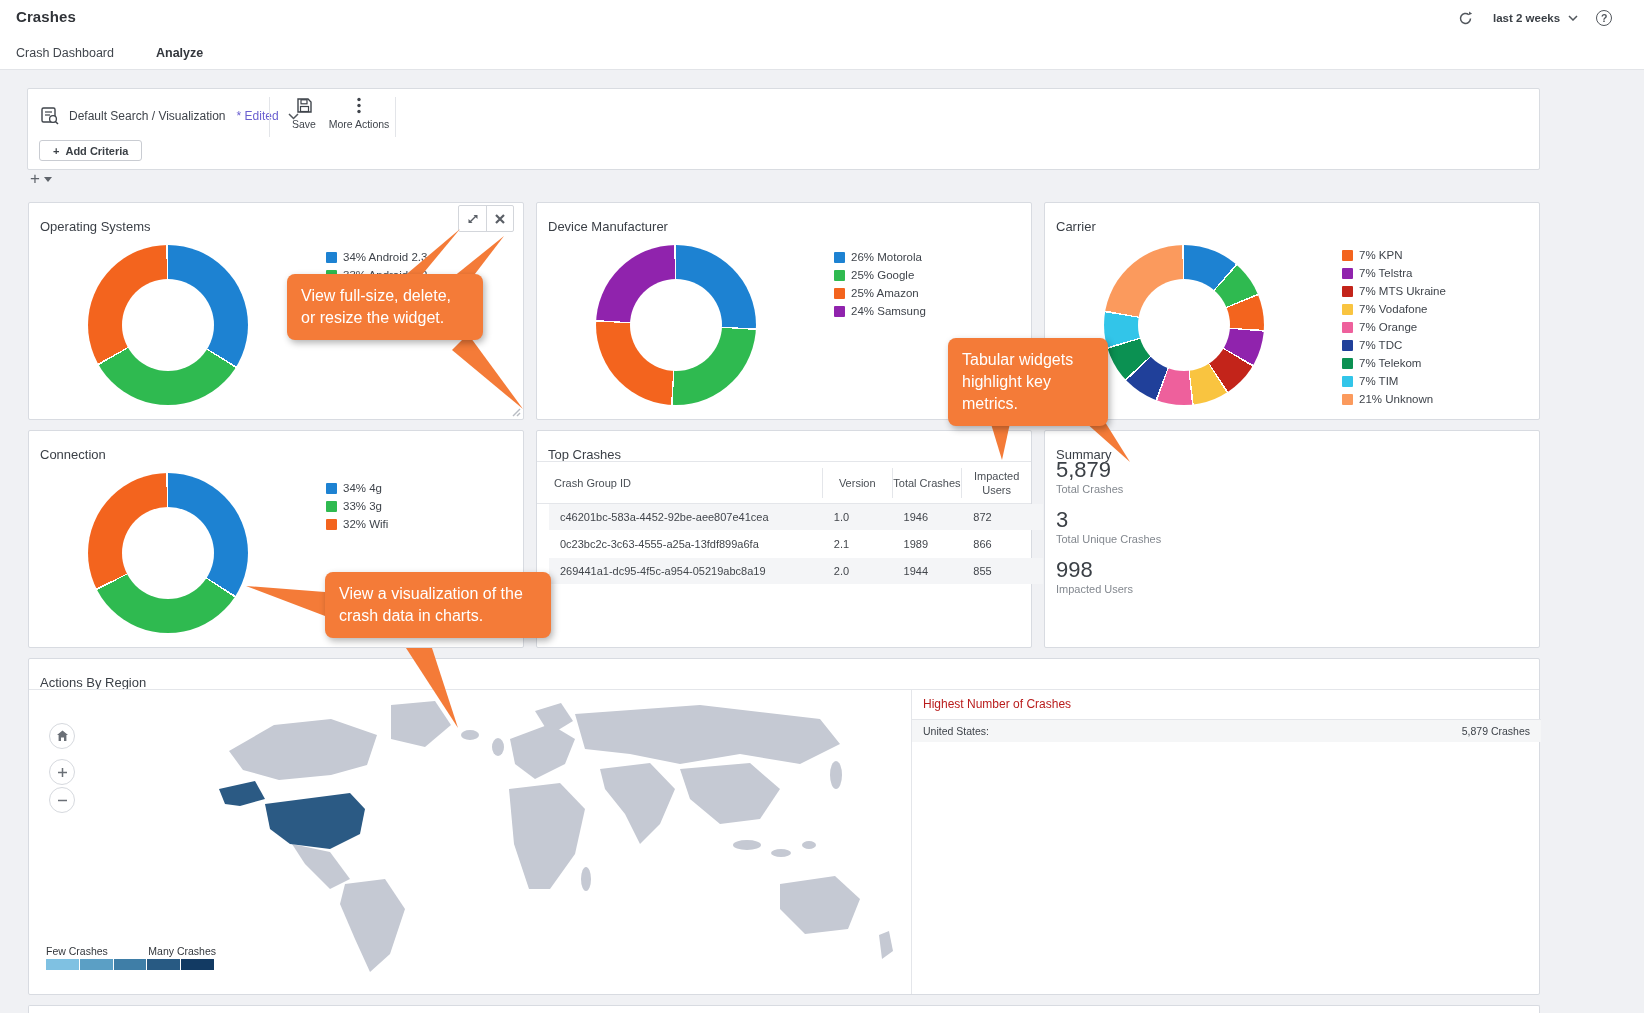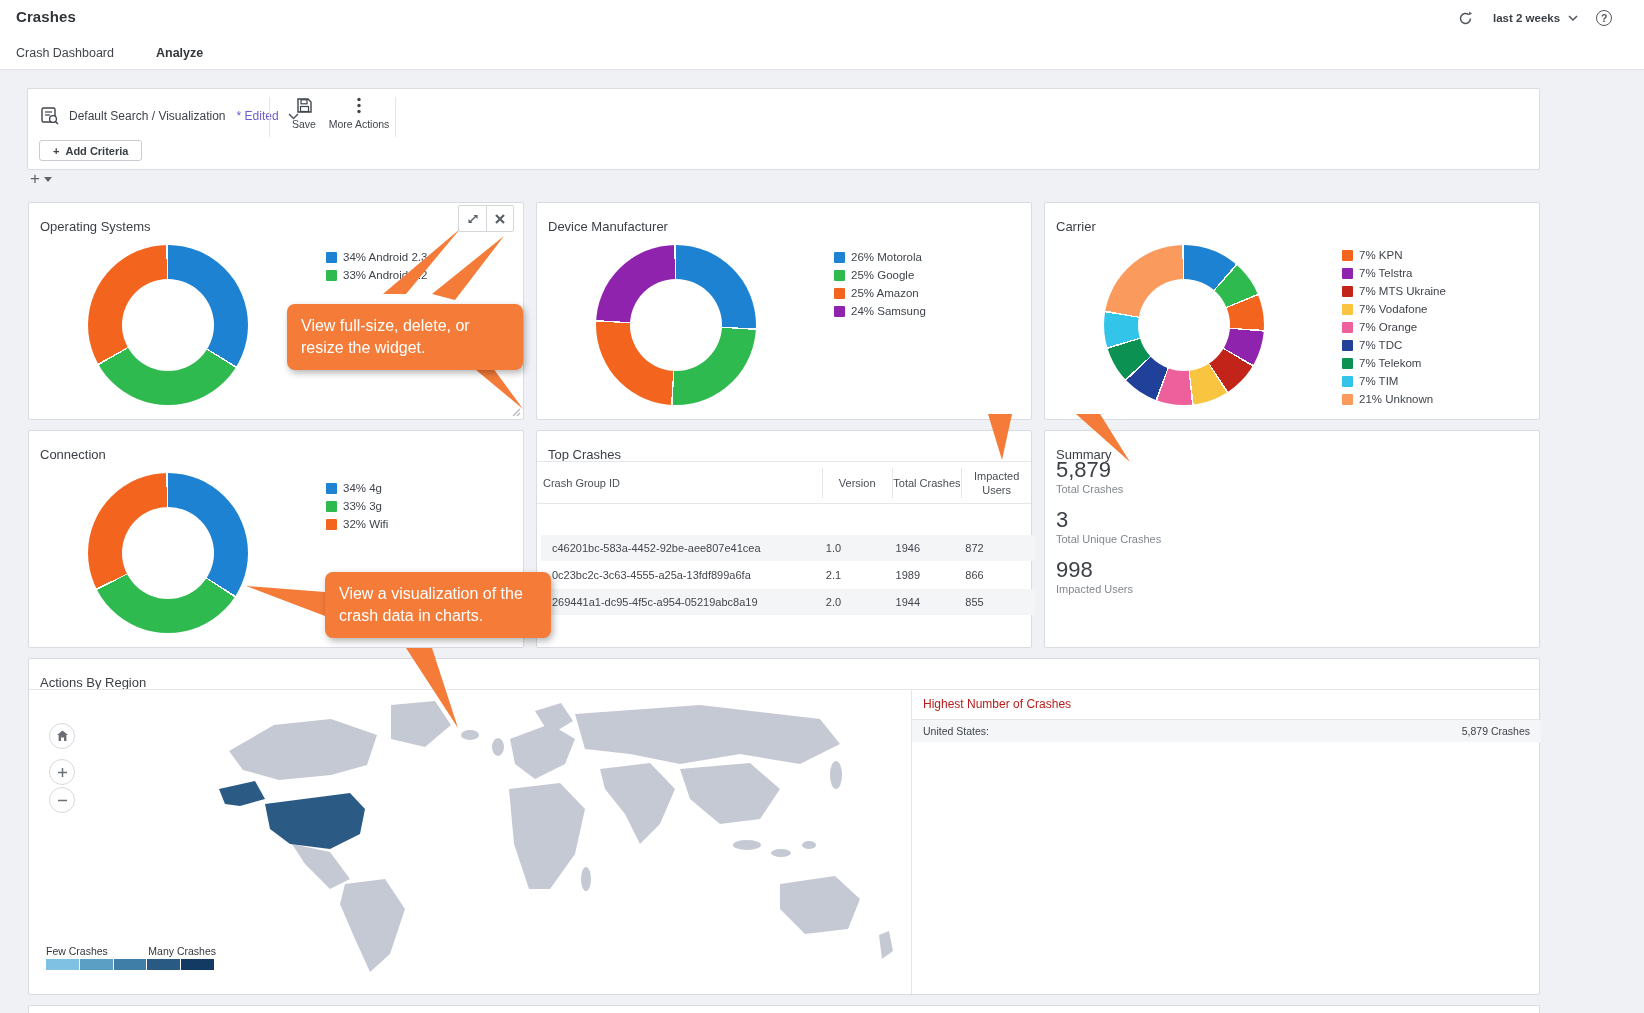--- a/index.html
+++ b/index.html
@@ -41,24 +41,24 @@
 
   .donut { position:absolute; left:59px; top:42px; width:160px; height:160px; border-radius:50%; cursor:pointer; }
   .donut::after { content:""; position:absolute; left:34px; top:34px; right:34px; bottom:34px; border-radius:50%; background:#fff; }
   .legend { position:absolute; left:297px; display:flex; flex-direction:column; }
   .legend-item { display:flex; align-items:center; gap:6px; height:18px; font-size:11.5px; color:#3f444b; }
   .swatch { width:11px; height:11px; border-radius:1px; flex:none; }
 
   
   .tc-divider { position:absolute; left:0; top:30px; width:100%; height:1px; background:#e4e6ea; }
   .tc-header { position:absolute; left:0; top:31px; width:494px; height:41px; display:flex; align-items:center; font-size:11px; color:#4a4f55; }
-  .tc-header .h-id { width:286px; padding-left:6px; }
+  .tc-header .h-id { width:286px; padding-left:17px; }
   .tc-header .h-c { width:70px; text-align:center; border-left:1px solid #e4e6ea; height:30px; display:flex; align-items:center; justify-content:center; line-height:14px; }
   .tc-hline { position:absolute; left:0; top:72px; width:494px; height:1px; background:#e4e6ea; }
-  .tc-rows { position:absolute; left:4px; top:73px; width:494px;margin-top:31px; }
+  .tc-rows { position:absolute; left:12px; top:73px; width:494px; }
   .tc-row { display:flex; align-items:center; height:26px; margin-bottom:1px; font-size:11px; color:#42464c; cursor:pointer; }
   .tc-row.odd { background:#f4f5f7; }
   .tc-row .c-id { width:286px; padding-left:11px; }
   .tc-row .c-n { width:70px; text-align:left; }
 
   
   .metric { margin-bottom:10px; }
   .metric .val { font-size:22px; color:#3b4046; line-height:25px; }
   .metric .lab { font-size:11px; color:#83888f; line-height:15px; }
 
@@ -402,16 +402,17 @@
       <polygon points="383,294 406,294 460,229"></polygon>
       <polygon points="432,294 455,300 504,236"></polygon>
       <polygon points="452,350 468,334 523,409"></polygon>
       <polygon points="988,414 1012,414 1002,460"></polygon>
       <polygon points="1076,414 1100,414 1130,462"></polygon>
       <polygon points="325,592 325,616 246,586"></polygon>
       <polygon points="406,648 432,648 458,728"></polygon>
     </g>
   </svg>
 
-  <div class="callout" style="left:287px;top:304px;width:236px">View full-size, delete, or resize the widget.</div>
+  <div class="callout" style="left:287px;top:274px;width:196px">View full-size, delete, or resize the widget.</div>
+  <div class="callout" style="left:948px;top:338px;width:160px">Tabular widgets highlight key metrics.</div>
   <div class="callout" style="left:325px;top:572px;width:226px">View a visualization of the crash data in charts.</div>
 
 </div>
 
 </body></html>

